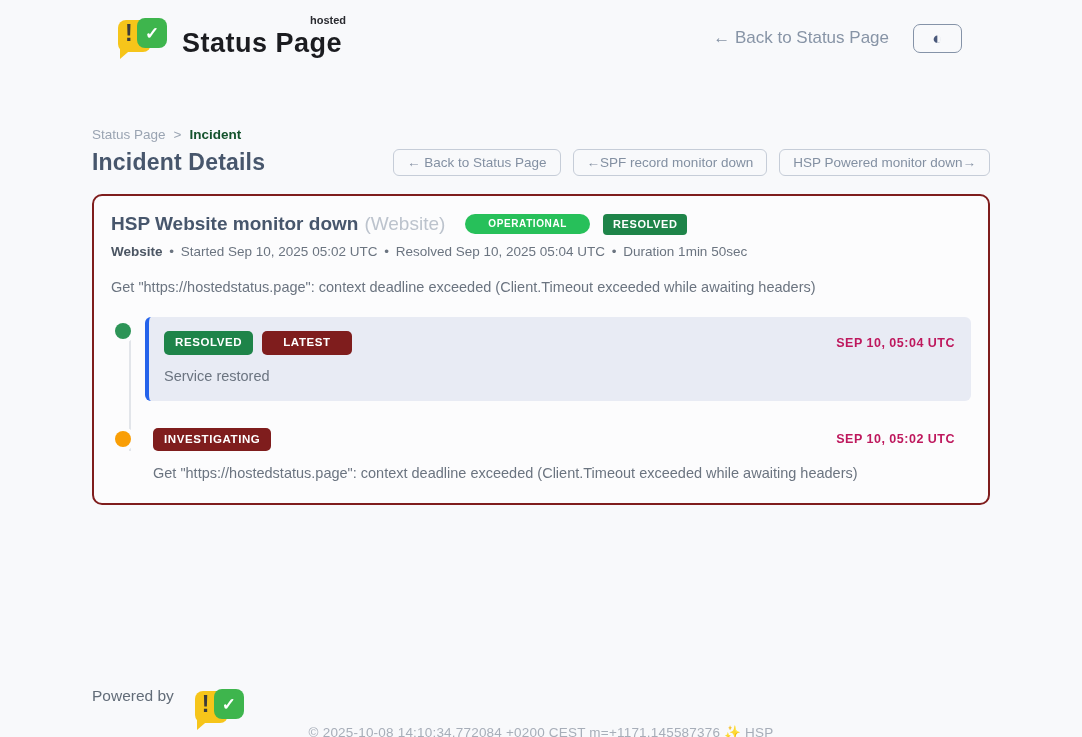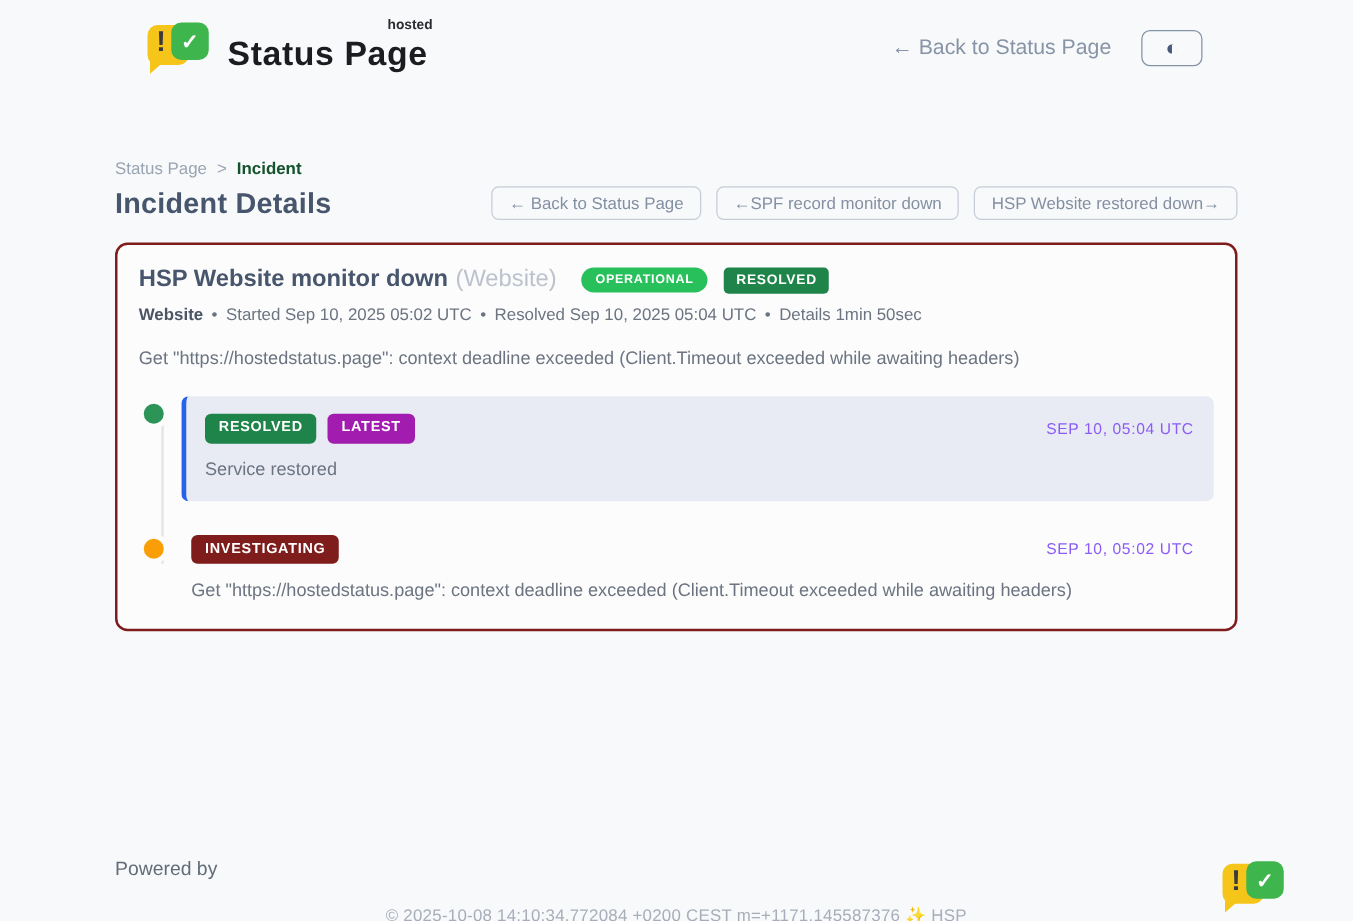--- a/index.html
+++ b/index.html
@@ -74,21 +74,21 @@
     padding: 17px 17px 22px 17px;
   }
   .card-title-row { display: flex; align-items: center; }
   .incident-title { font-size: 19px; font-weight: 700; color: #47566c; }
   .incident-component { font-size: 19px; font-weight: 400; color: #bcc3cd; margin-left: 6px; }
   .badge {
     display: inline-block; color: #fff; font-weight: 700;
     letter-spacing: 0.6px; line-height: 1;
   }
   .badge-operational {
-    background: #27c05a; font-size: 10px; padding: 5px 11px;
+    background: #27c05a; font-size: 10px; padding: 5px 23px;
     border-radius: 999px; margin-left: 20px;
   }
   .badge-resolved-hdr {
     background: #1e8449; font-size: 11px; padding: 5px 10px;
     border-radius: 4px; margin-left: 13px;
   }
   .meta-row { margin-top: 9px; font-size: 13.5px; color: #6b7480; }
   .meta-component { font-weight: 700; color: #4b5563; margin-top: 30px; }
   .meta-sep { margin: 0 3px; }
   .card-description { margin-top: 20px; font-size: 14.5px; color: #6b7480; }
@@ -110,33 +110,33 @@
   .t-dot.green { background: #2d9457; }
   .t-dot.orange { background: #f99e06; }
   .t-content { flex: 1; min-width: 0; }
   .t-highlight {
     background: #e8ebf4; border-left: 4px solid #2563eb;
     border-radius: 6px; padding: 14px 16px 17px 15px;
   }
   .t-plain { padding: 3px 16px 0 8px; }
   .badge-row { display: flex; align-items: center; gap: 9px; }
   .badge-resolved { background: #1e8449; font-size: 11.5px; padding: 6px 11px; border-radius: 5px; }
-  .badge-latest { background: #a21caf; font-size: 11.5px; padding: 6px 11px; border-radius: 5px; }
+  .badge-latest { background: #7f1d1d; font-size: 11.5px; padding: 6px 21px; border-radius: 5px; }
   .badge-investigating { background: #7f1d1d; font-size: 11.5px; padding: 6px 11px; border-radius: 5px; }
   .t-timestamp {
-    margin-left: auto; font-size: 12.5px; font-weight: 400;
-    color: #8b5cf6; letter-spacing: 0.5px; white-space: nowrap;
+    margin-left: auto; font-size: 12.5px; font-weight: 700;
+    color: #be185d; letter-spacing: 0.5px; white-space: nowrap;
   }
   .t-message { margin-top: 13px; font-size: 14.5px; color: #6b7480; }
   .t-plain .t-message { margin-top: 14px; }
 
   
   .footer { margin-top: 180px; text-align: center; }
   .powered-row {
-    display: flex; align-items: center; justify-content: space-between; gap: 9px;
+    display: flex; align-items: center; justify-content: flex-start; gap: 9px;
     font-size: 15.5px; color: #626c78;
   }
   .logo-mini { display: inline-block; width: 24px; height: 22px; position: relative; top: 2px; }
   .logo-mini .logo-icon { transform: scale(0.45); transform-origin: 0 0; }
   .logo-mini .logo-check-box { box-shadow: none; }
   .copyright { margin-top: 17px; font-size: 13.5px; color: #a7aeb9; letter-spacing: 0.2px; }
 </style>
 </head>
 <body>
 
@@ -166,40 +166,40 @@
     <span class="crumb-root">Status Page</span>
     <span class="crumb-sep">&gt;</span>
     <span class="crumb-current">Incident</span>
   </div>
 
   <div class="title-row">
     <h1 class="page-title">Incident Details</h1>
     <div class="nav-buttons">
       <button class="nav-btn">← Back to Status Page</button>
       <button class="nav-btn">←SPF record monitor down</button>
-      <button class="nav-btn">HSP Website restored down→</button>
+      <button class="nav-btn">HSP Powered monitor down→</button>
     </div>
   </div>
 
   <div class="card">
     <div class="card-title-row">
       <span class="incident-title">HSP Website monitor down</span>
       <span class="incident-component">(Website)</span>
       <span class="badge badge-operational">OPERATIONAL</span>
       <span class="badge badge-resolved-hdr">RESOLVED</span>
     </div>
 
     <div class="meta-row">
       <span class="meta-component">Website</span>
       <span class="meta-sep">•</span>
       <span>Started Sep 10, 2025 05:02 UTC</span>
       <span class="meta-sep">•</span>
       <span>Resolved Sep 10, 2025 05:04 UTC</span>
       <span class="meta-sep">•</span>
-      <span>Details 1min 50sec</span>
+      <span>Duration 1min 50sec</span>
     </div>
 
     <div class="card-description">Get "https://hostedstatus.page": context deadline exceeded (Client.Timeout exceeded while awaiting headers)</div>
 
     <div class="timeline">
       <div class="timeline-line"></div>
 
       <div class="t-entry">
         <span class="t-dot green"></span>
         <div class="t-content t-highlight">

